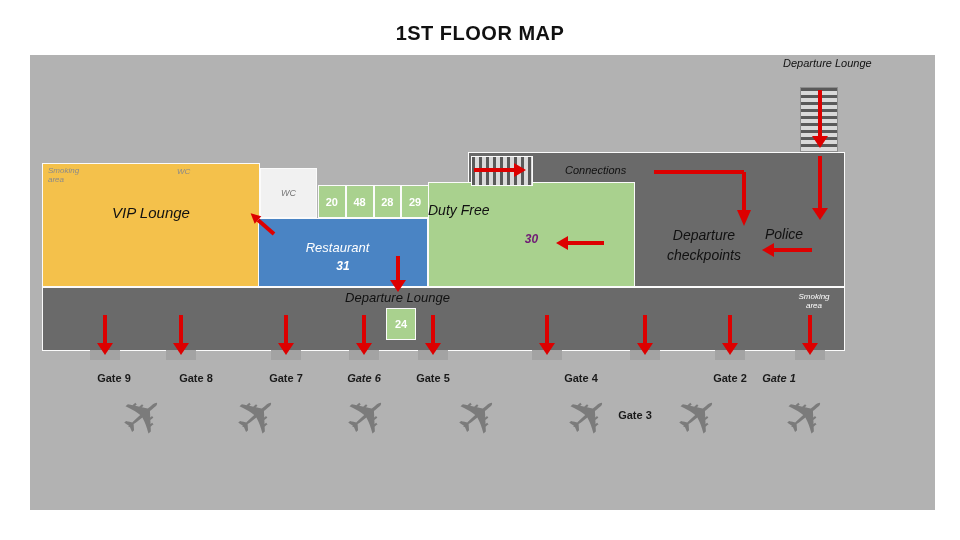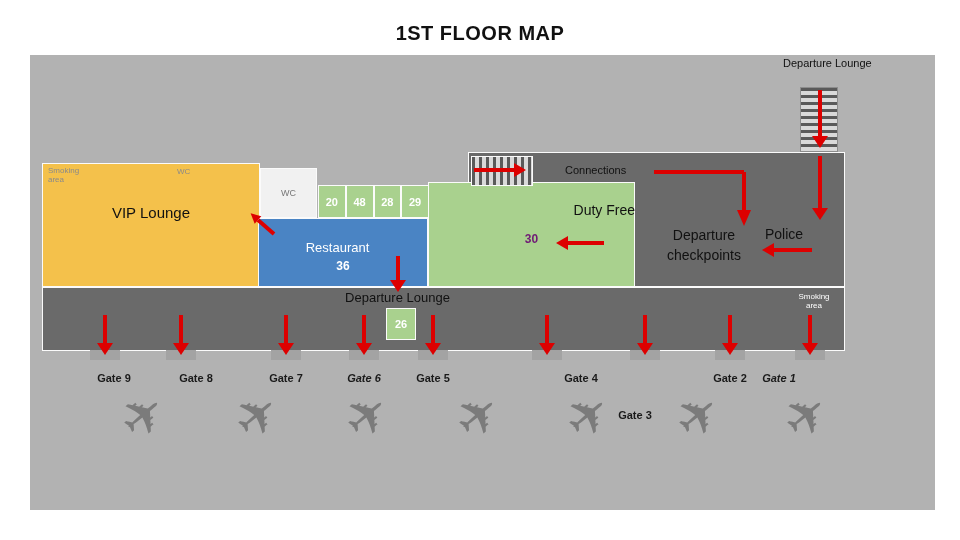--- a/index.html
+++ b/index.html
@@ -9,21 +9,21 @@
 
   .page-title { position:absolute; top:22px; left:0; width:960px; text-align:center;
                 font-size:20px; font-weight:bold; color:#111; letter-spacing:.5px; }
 
   .map-bg { position:absolute; left:30px; top:55px; width:905px; height:455px; background:#b2b2b2; }
 
   .block { position:absolute; border:1px solid #fbfbfb; }
   .dark  { background:#6a6a6a; }
   .green { background:#a9d18e; }
 
-  .lbl { position:absolute; color:#111; }
+  .lbl { position:absolute; color:#111;font-style:italic; }
   .lbl-sm { font-size:8px; line-height:1.15; }
 
   .rooms-row { position:absolute; left:318px; top:185px; width:111px; height:33px; display:flex; }
   .room-cell { flex:1; background:#a9d18e; border:1px solid #fbfbfb; color:#fff; font-weight:bold;
                font-size:11px; display:flex; align-items:center; justify-content:center; }
 
   
   .arr { position:absolute; display:flex; }
   .arr-v { flex-direction:column; align-items:center; width:16px; }
   .arr-h { flex-direction:row; align-items:center; }
@@ -62,21 +62,21 @@
 
 <div class="rooms-row">
   <div class="room-cell">20</div>
   <div class="room-cell">48</div>
   <div class="room-cell">28</div>
   <div class="room-cell">29</div>
 </div>
 
 <div class="block" style="left:258px; top:218px; width:170px; height:69px; background:#4a84c4;"></div>
 <div class="block dark" style="left:42px; top:287px; width:803px; height:64px;"></div>
-<div class="block green" style="left:386px; top:308px; width:30px; height:32px; color:#fff; font-weight:bold; font-size:11px; display:flex; align-items:center; justify-content:center;">26</div>
+<div class="block green" style="left:386px; top:308px; width:30px; height:32px; color:#fff; font-weight:bold; font-size:11px; display:flex; align-items:center; justify-content:center;">24</div>
 
 <div class="stairs-top"></div>
 <div class="stairs-conn"></div>
 
 <div class="gate-stub" style="left:105px;"></div>
 <div class="gate-stub" style="left:181px;"></div>
 <div class="gate-stub" style="left:286px;"></div>
 <div class="gate-stub" style="left:364px;"></div>
 <div class="gate-stub" style="left:433px;"></div>
 <div class="gate-stub" style="left:547px;"></div>
@@ -84,22 +84,22 @@
 <div class="gate-stub" style="left:730px;"></div>
 <div class="gate-stub" style="left:810px;"></div>
 
 <div class="lbl" style="left:783px; top:57px; font-size:11px;">Departure Lounge</div>
 <div class="lbl" style="left:565px; top:164px; font-size:11px;">Connections</div>
 <div class="lbl lbl-sm" style="left:48px; top:166px; width:44px; color:#8a8a8a;">Smoking area</div>
 <div class="lbl lbl-sm" style="left:177px; top:167px; color:#8a8a8a;">WC</div>
 <div class="lbl" style="left:260px; top:188px; width:57px; text-align:center; font-size:9px; color:#777;">WC</div>
 <div class="lbl" style="left:42px; top:204px; width:218px; text-align:center; font-size:15px;">VIP Lounge</div>
 <div class="lbl" style="left:258px; top:240px; width:159px; text-align:center; font-size:13px; color:#fff;">Restaurant</div>
-<div class="lbl" style="left:258px; top:259px; width:170px; text-align:center; font-size:12px; font-weight:bold; color:#fff;">36</div>
-<div class="lbl" style="left:428px; top:202px; width:207px; text-align:right; font-size:14px;">Duty Free</div>
+<div class="lbl" style="left:258px; top:259px; width:170px; text-align:center; font-size:12px; font-weight:bold; color:#fff;">31</div>
+<div class="lbl" style="left:428px; top:202px; width:207px; text-align:left; font-size:14px;">Duty Free</div>
 <div class="lbl" style="left:428px; top:232px; width:207px; text-align:center; font-size:12px; font-weight:bold; color:#701a75;">30</div>
 <div class="lbl" style="left:648px; top:226px; width:112px; text-align:center; font-size:14px; line-height:1.4;">Departure checkpoints</div>
 <div class="lbl" style="left:765px; top:226px; font-size:14px;text-align:center;">Police</div>
 <div class="lbl" style="left:310px; top:290px; width:175px; text-align:center; font-size:13px;">Departure Lounge</div>
 <div class="lbl lbl-sm" style="left:796px; top:292px; width:36px; text-align:center; color:#fff;">Smoking area</div>
 
 <div class="arr arr-v" style="left:812px; top:90px;">
     <div class="shaft-v" style="height:46px;"></div>
     <div class="head-down"></div>
   </div>

